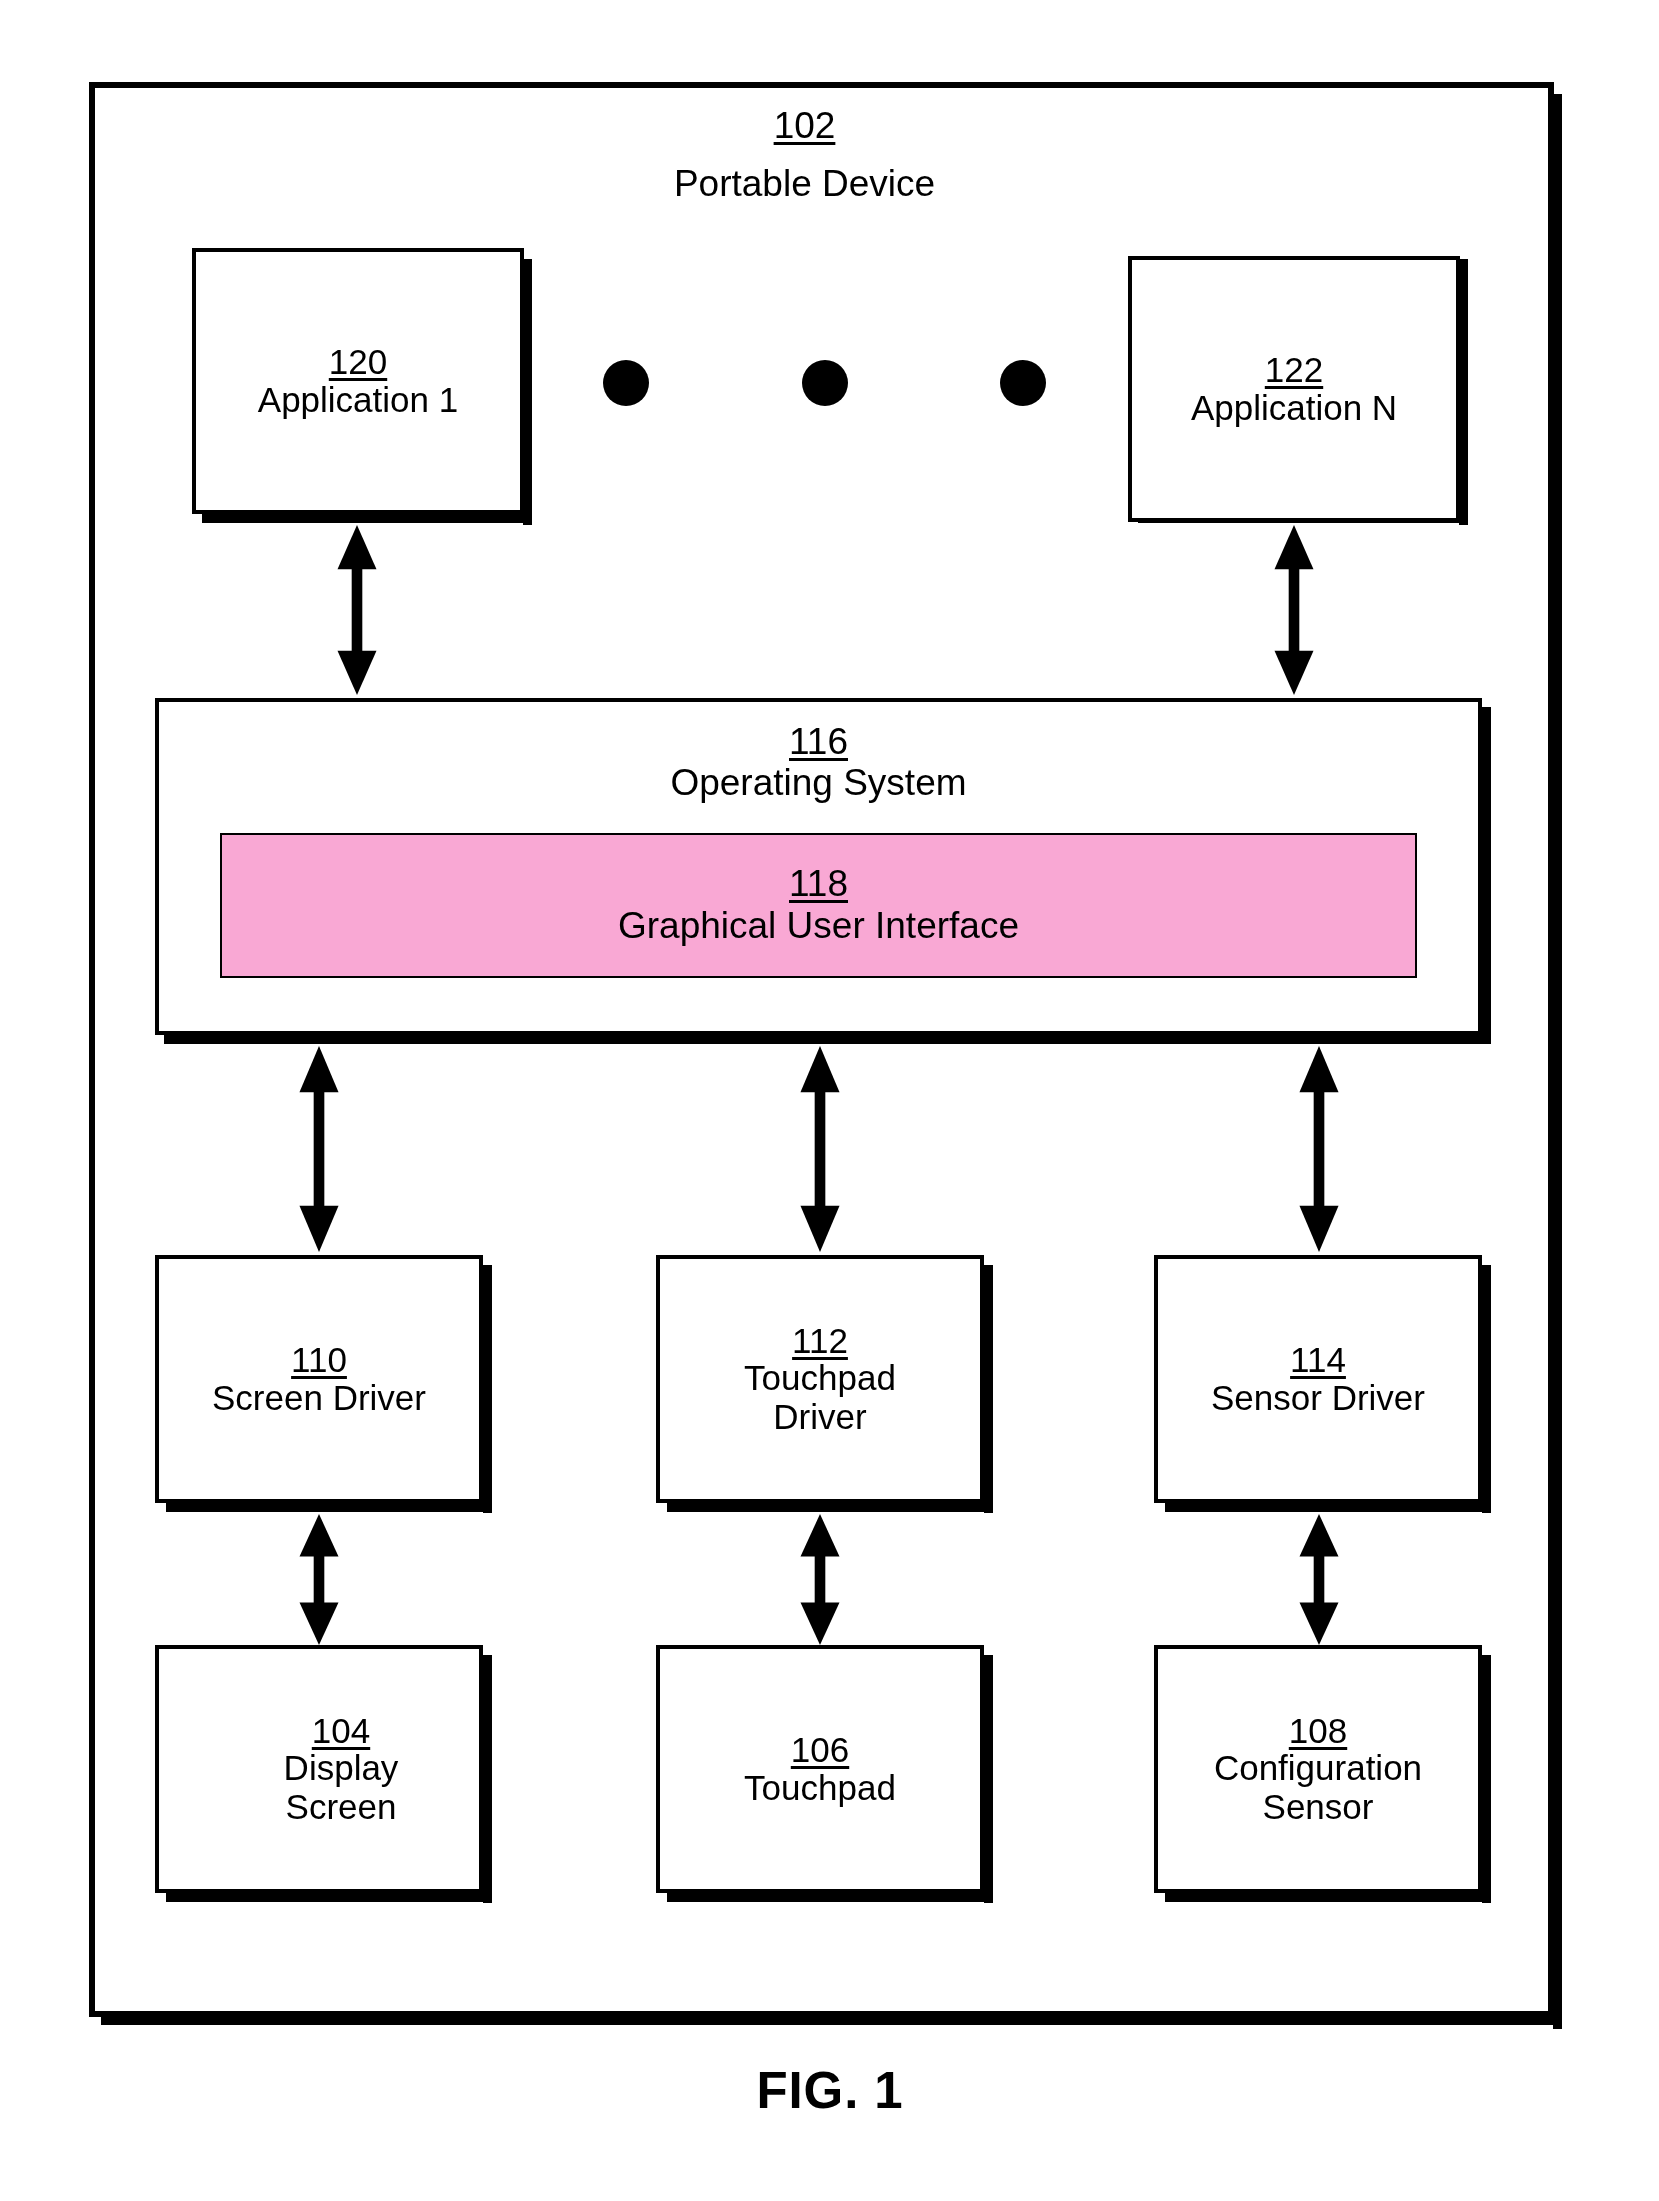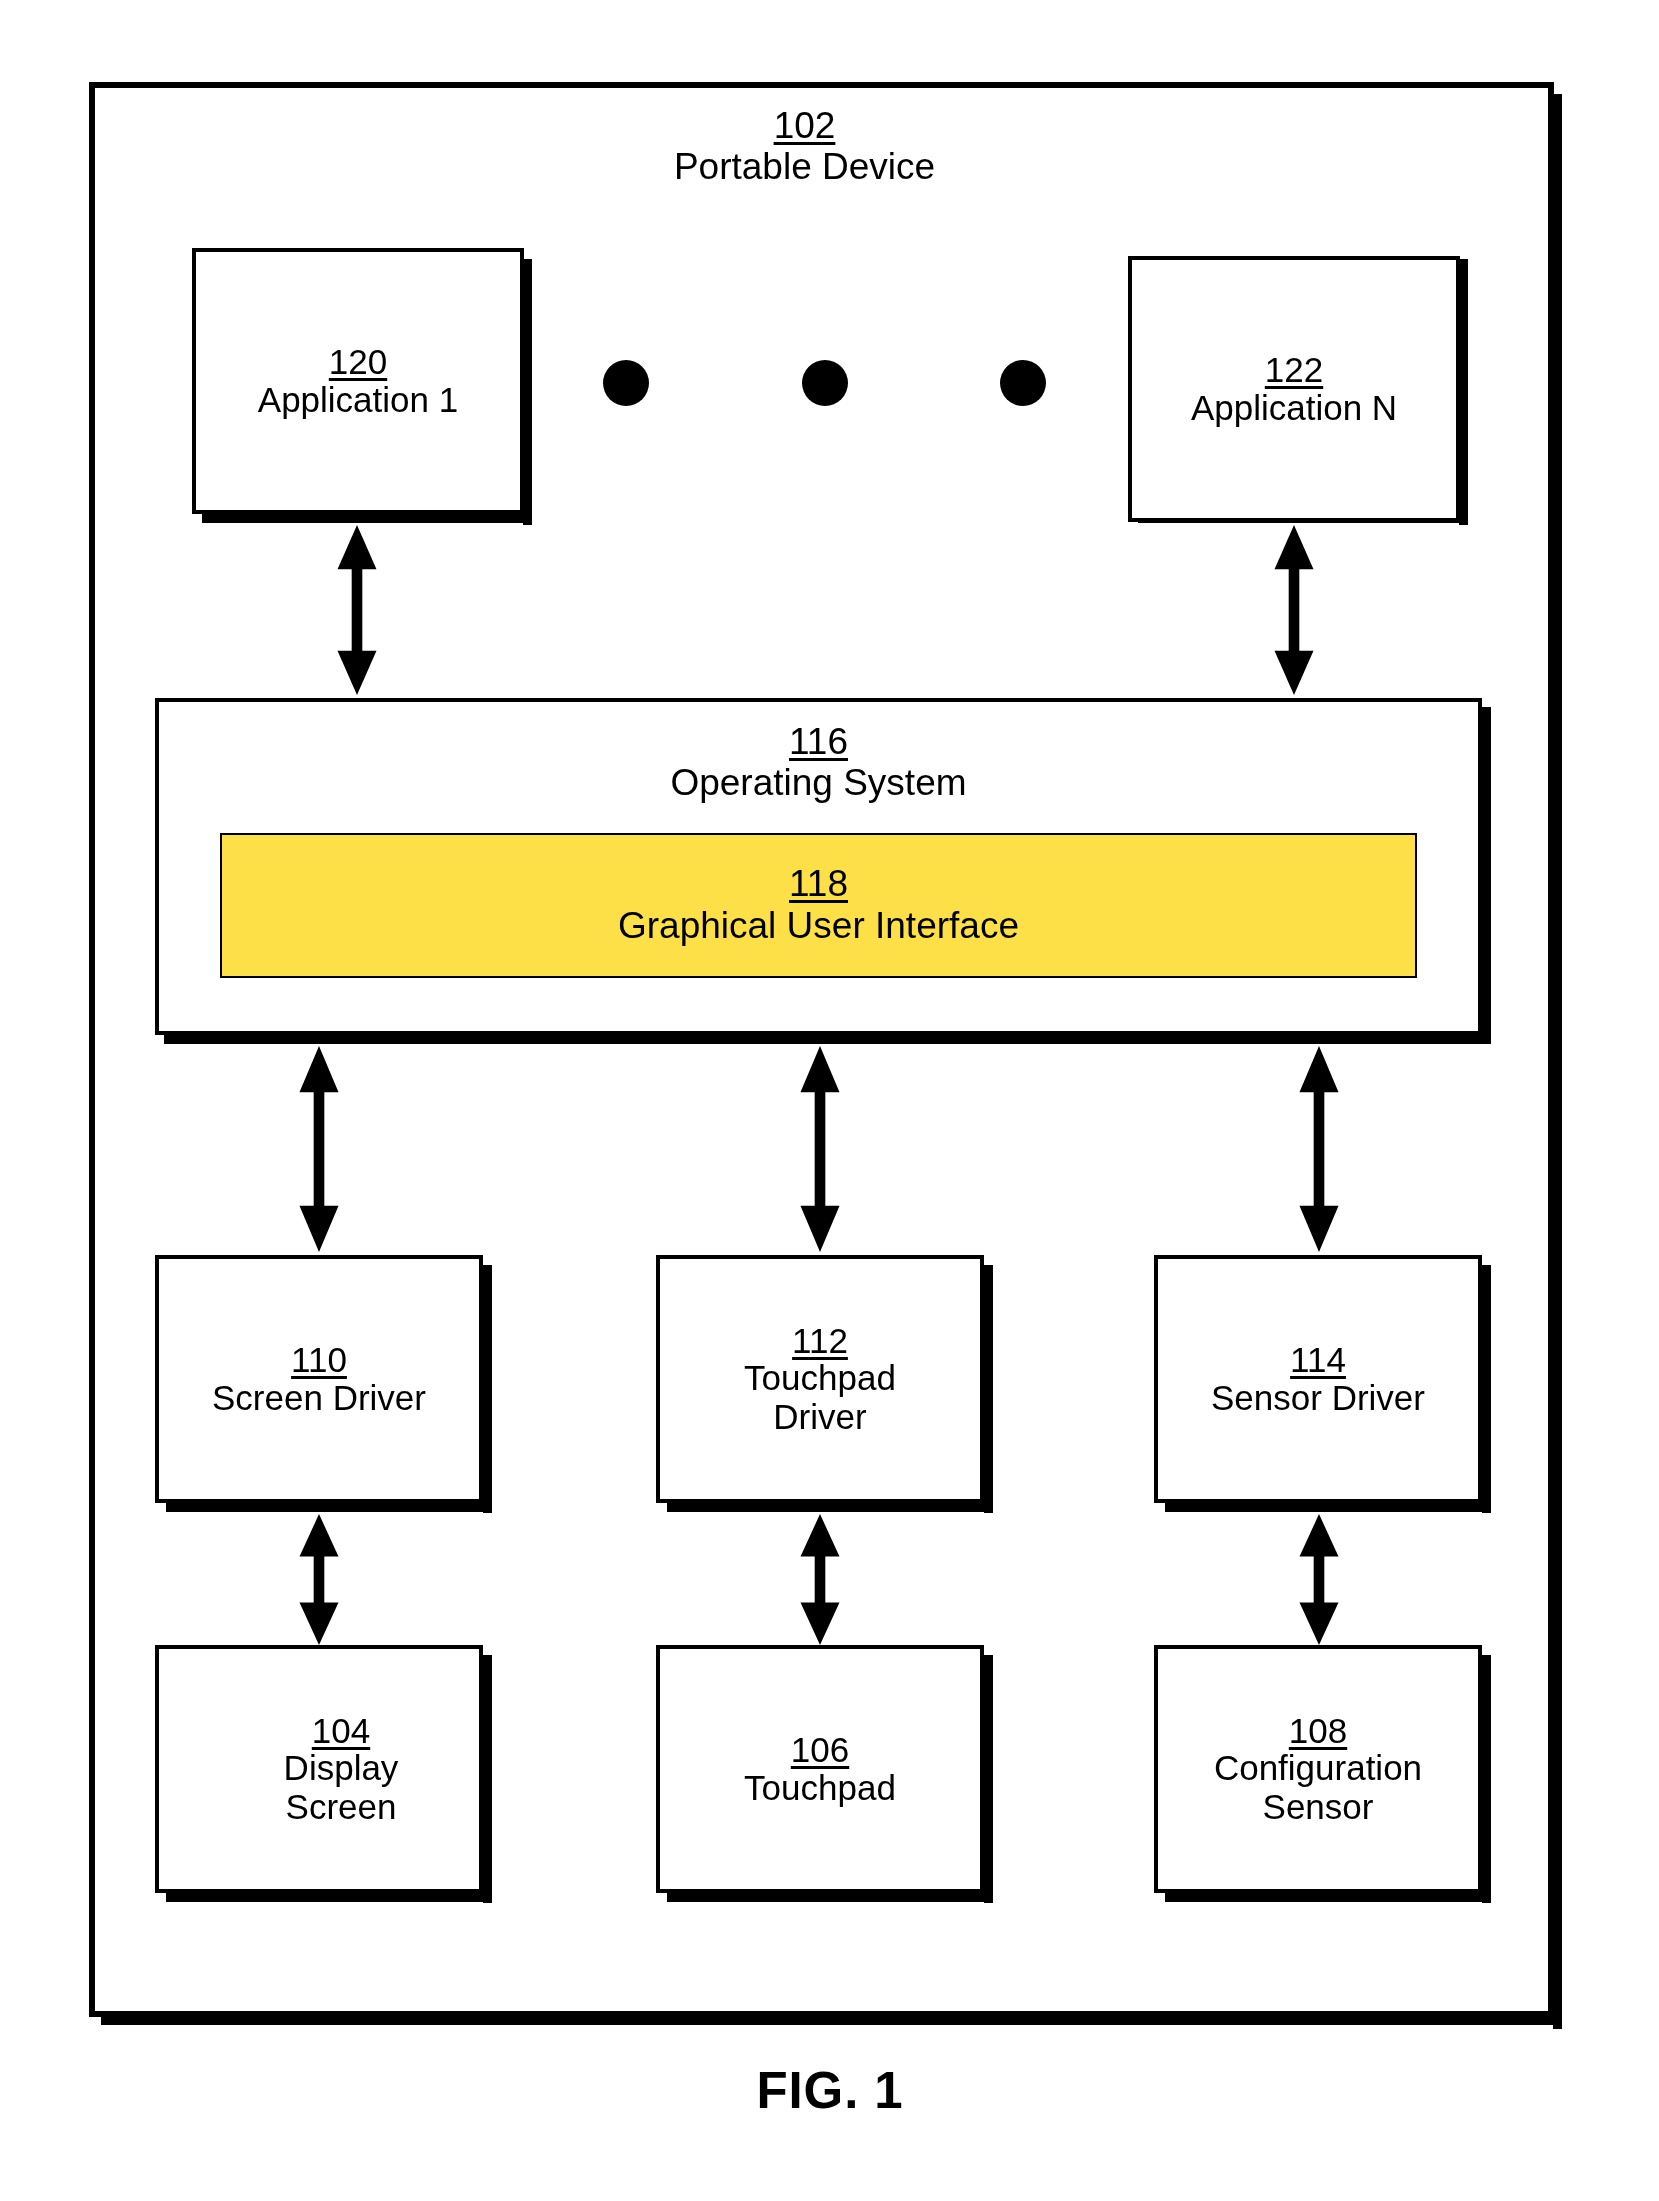--- a/index.html
+++ b/index.html
@@ -95,21 +95,21 @@
 
   
   .device-title {
     position: absolute;
     left: 72px;
     top: 106px;
     width: 1465px;
     text-align: center;
   }
   .device-title .ref { font-size: 37px; }
-  .device-title .lbl { font-size: 37px; margin-top: 1px; }
+  .device-title .lbl { font-size: 37px; margin-top: 18px; }
 
   
   #app1-box  { left: 192px;  top: 248px; width: 332px; height: 266px; }
   #app1-sh-r { left: 523px;  top: 259px; width: 8.9px;  height: 266px; }
   #app1-sh-b { left: 202px;  top: 514px; width: 330px; height: 8.9px; }
 
   #appn-box  { left: 1128px; top: 248px; width: 332px; height: 266px; margin-top: 8px; }
   #appn-sh-r { left: 1459px; top: 259px; width: 8.9px;  height: 266px; }
   #appn-sh-b { left: 1138px; top: 514px; width: 330px; height: 8.9px; }
 
@@ -148,21 +148,21 @@
 
   
   #gui-box {
     position: absolute;
     left: 61px;
     top: 131px;
     width: 1197px;
     height: 145px;
     border: 2.7px solid #000;
     box-sizing: border-box;
-    background: #fde047;
+    background: #f9a8d4;
     display: flex;
     flex-direction: column;
     align-items: center;
     justify-content: center;
     text-align: center;
   }
   #gui-box .ref { font-size: 37px; }
   #gui-box .lbl { font-size: 37px; margin-top: 1.8px; }
 
   

